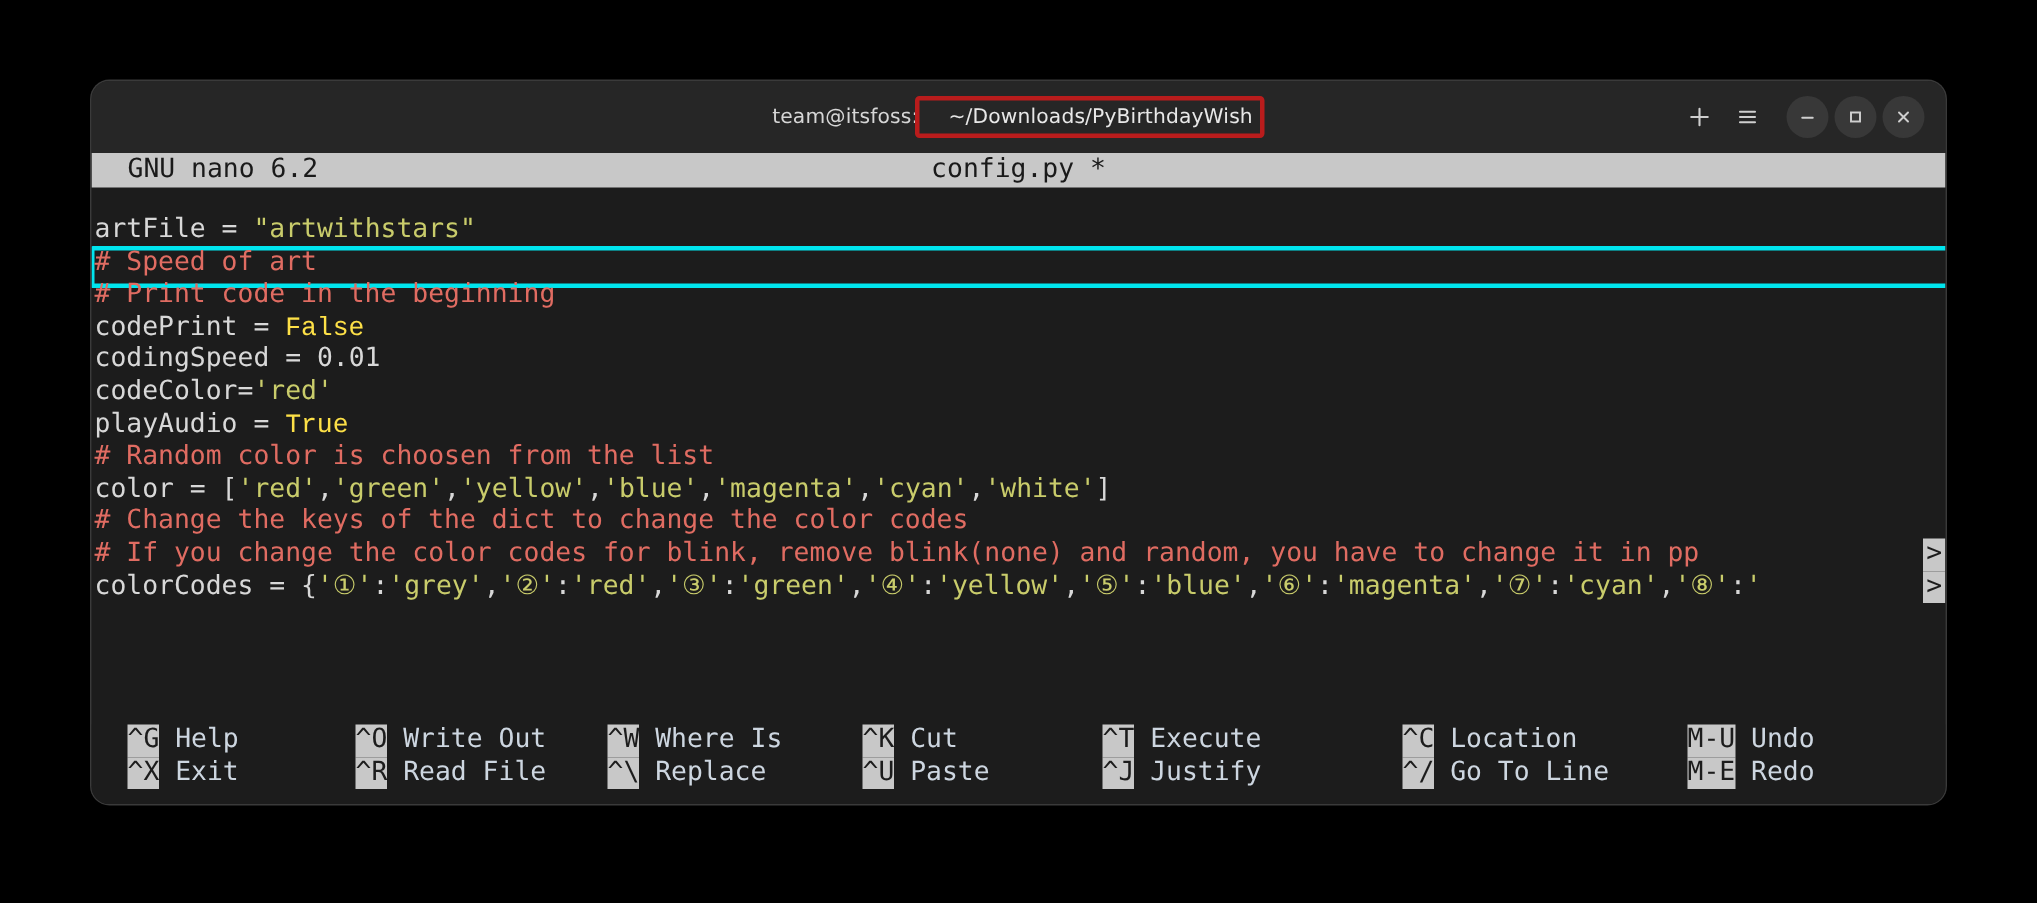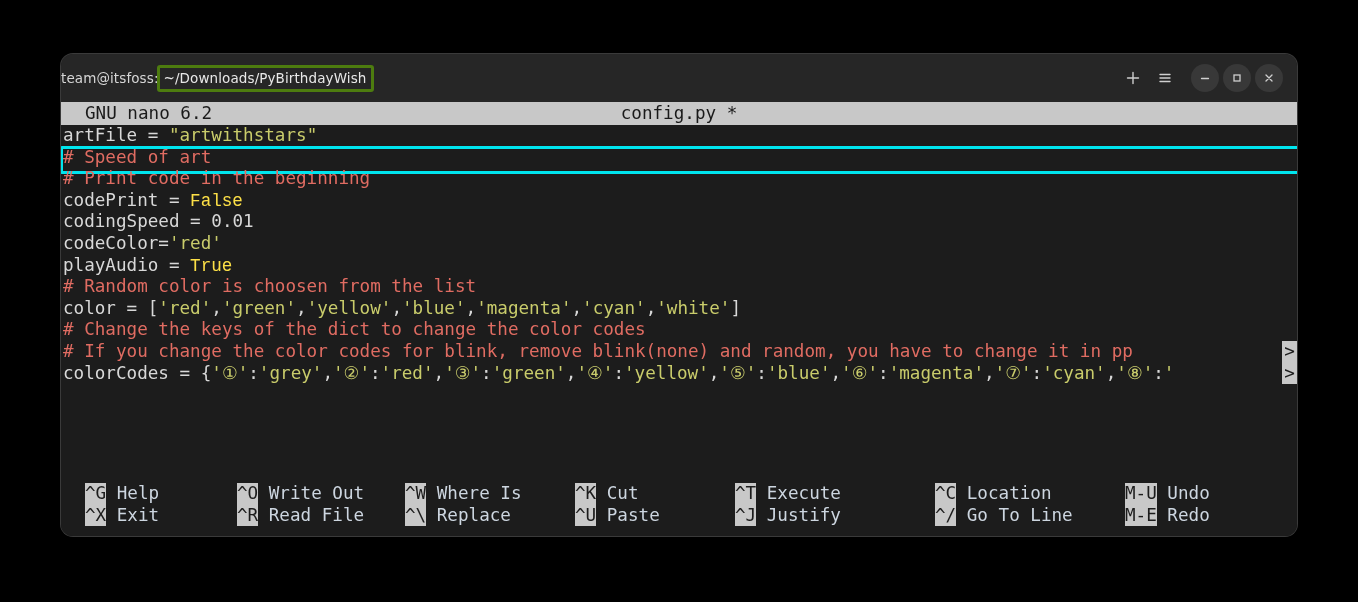--- a/index.html
+++ b/index.html
@@ -42,37 +42,37 @@
     display: flex;
     align-items: center;
     position: relative;
     border-radius: 12px 12px 0 0;
   }
 
   .title-center {
     position: absolute;
     left: 0; right: 0;
     display: flex;
-    justify-content: flex-start;
+    justify-content: center;
     align-items: center;
     pointer-events: none;
   }
 
   .title-text {
     font-family: "DejaVu Sans", sans-serif;
     font-size: 13.5px;
     color: #d6d6d6;
     white-space: pre;
     letter-spacing: 0.1px;
   }
 
   .title-path-box {
-    border: 3px solid #4d7c0f;
+    border: 3px solid #b91c1c;
     border-radius: 3px;
-    padding: 2px 5px 3px 4px;
+    padding: 2px 5px 3px 19px;
     margin-left: -2px;
     line-height: 1;
     display: inline-block;
   }
 
   .title-path-box .title-text { color: #e8e8e8; }
 
   .tb-right {
     position: absolute;
     right: 14px;
@@ -99,20 +99,21 @@
 
   
   .nano {
     flex: 1;
     background: #1c1c1c;
     display: flex;
     flex-direction: column;
     font-family: "DejaVu Sans Mono", monospace;
     font-size: 17.6px;
     line-height: 21.6px;
+    gap: 18px;
   }
 
   .nano-header {
     background: #c8c8c8;
     color: #1a1a1a;
     height: 23px;
     min-height: 23px;
     display: flex;
     align-items: center;
     position: relative;

